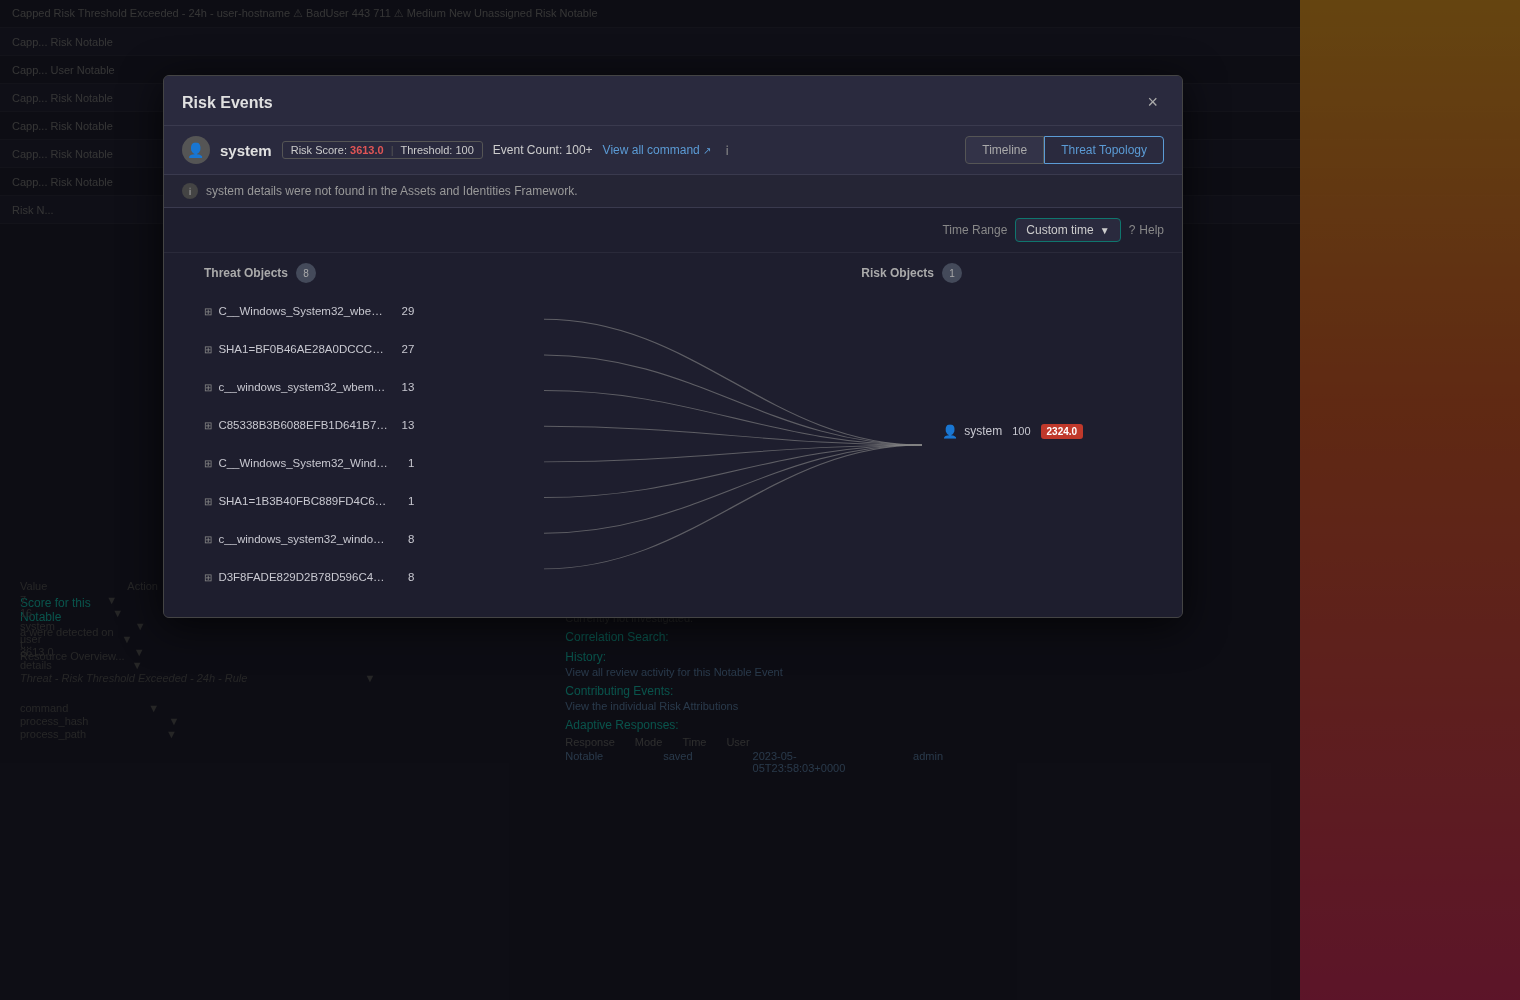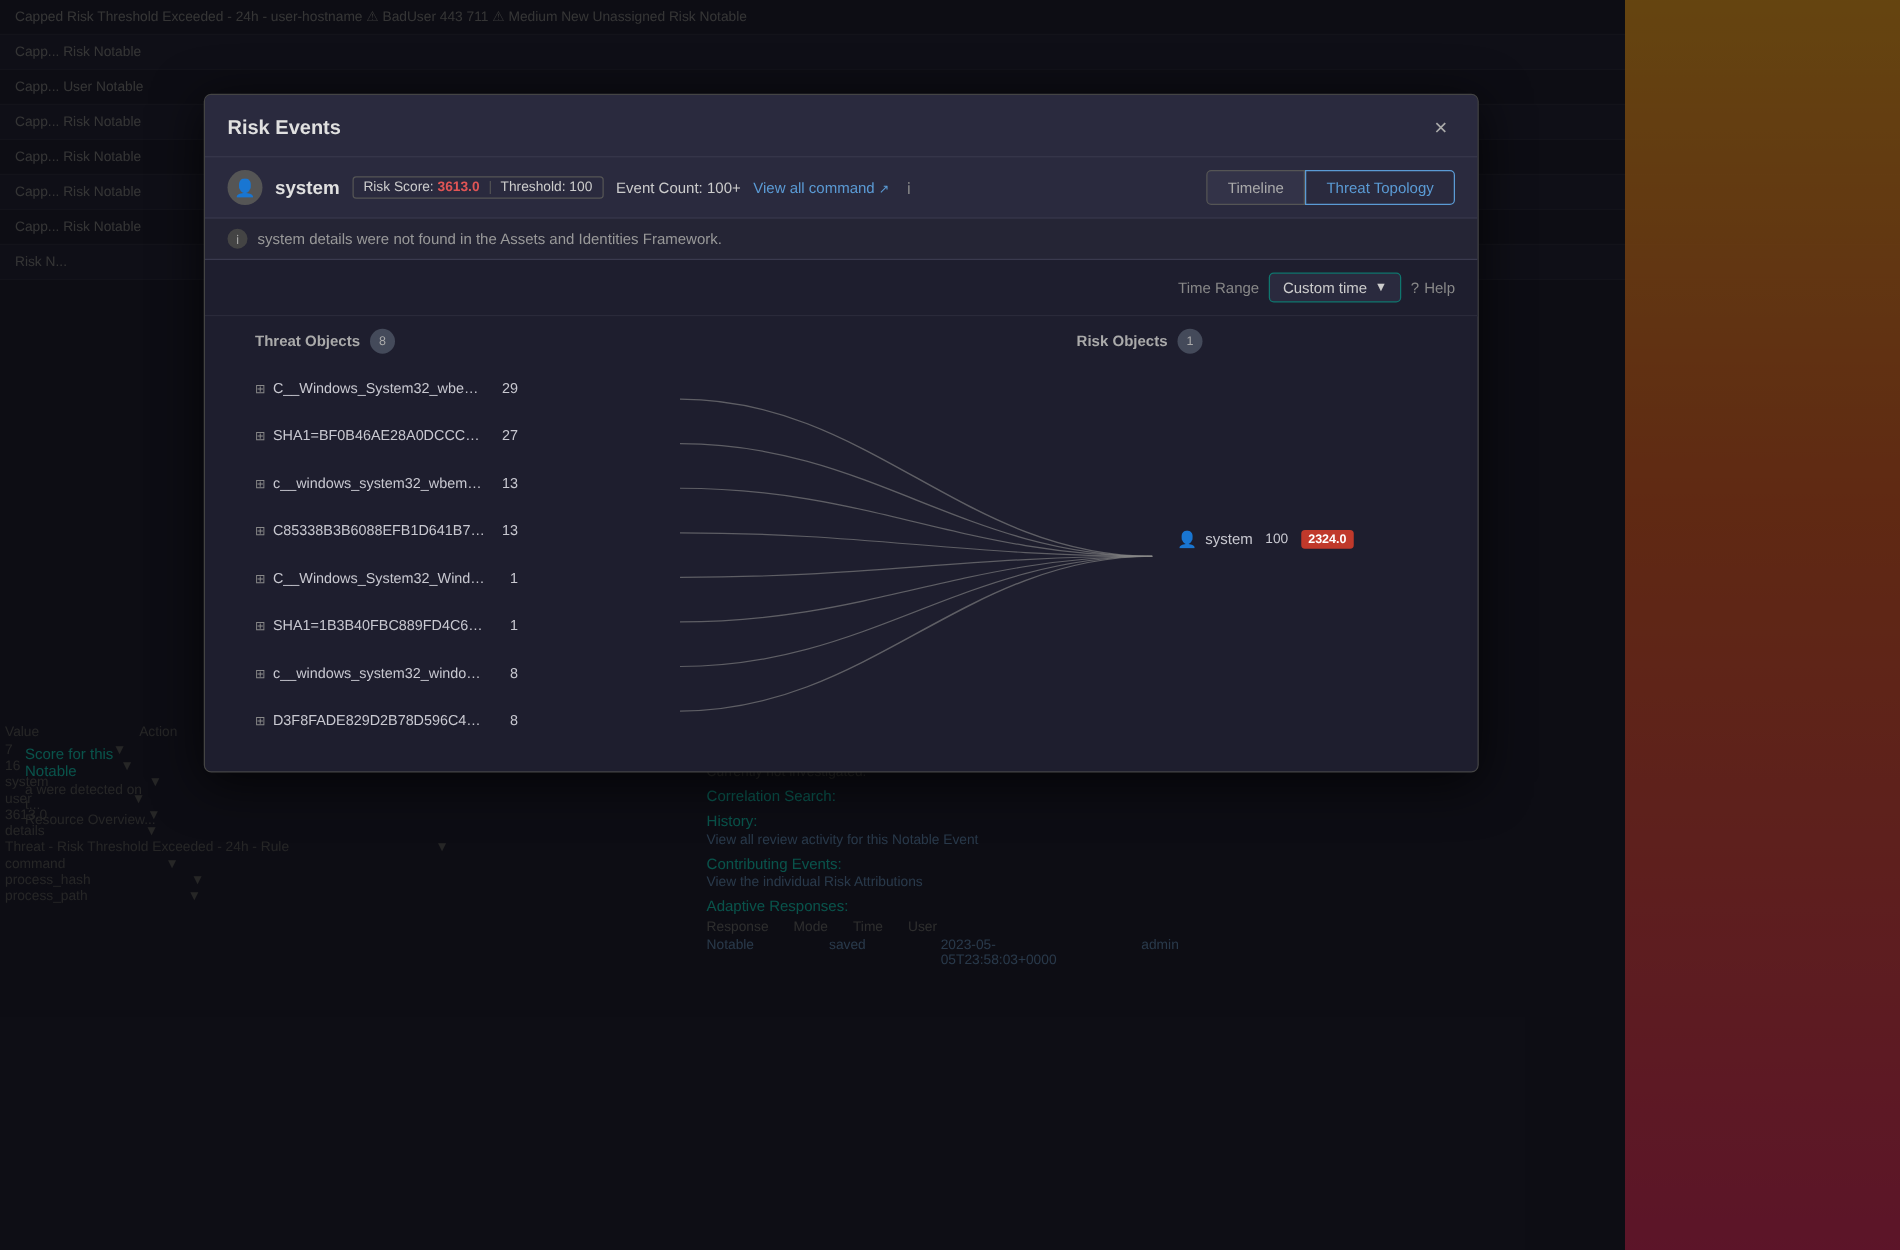--- a/index.html
+++ b/index.html
@@ -448,21 +448,21 @@
           <span>2023-05-05T23:58:03+0000</span>
           <span>admin</span>
         </div>
       </div>
     </div>
     <div style="margin-left:auto;margin-right:230px;">
       <div style="color:#666;font-size:11px;">Sub-Technique</div>
     </div>
   </div>
 
-  <div style="position:absolute;top:0;left:4px;font-size:11px;color:#555;">
+  <div style="position:absolute;top:0;left:20px;font-size:11px;color:#555;">
     <div style="display:flex;gap:80px;margin-bottom:2px;">
       <span>Value</span>
       <span>Action</span>
     </div>
     <div style="display:flex;gap:80px;margin-bottom:1px;">
         <span>7</span>
         <span>▼</span>
       </div>
     <div style="display:flex;gap:80px;margin-bottom:1px;">
         <span>16</span>
@@ -477,21 +477,21 @@
         <span>▼</span>
       </div>
     <div style="display:flex;gap:80px;margin-bottom:1px;">
         <span>3613.0</span>
         <span>▼</span>
       </div>
     <div style="display:flex;gap:80px;margin-bottom:1px;">
         <span>details</span>
         <span>▼</span>
       </div>
-    <div style="display:flex;gap:117px;margin-bottom:1px;">
+    <div style="display:flex;gap:117px;margin-bottom:18px;font-style:italic;">
         <span>Threat - Risk Threshold Exceeded - 24h - Rule</span>
         <span>▼</span>
       </div>
     <div style="display:flex;gap:80px;margin-bottom:1px;">
         <span>command</span>
         <span>▼</span>
       </div>
     <div style="display:flex;gap:80px;margin-bottom:1px;">
         <span>process_hash</span>
         <span>▼</span>

